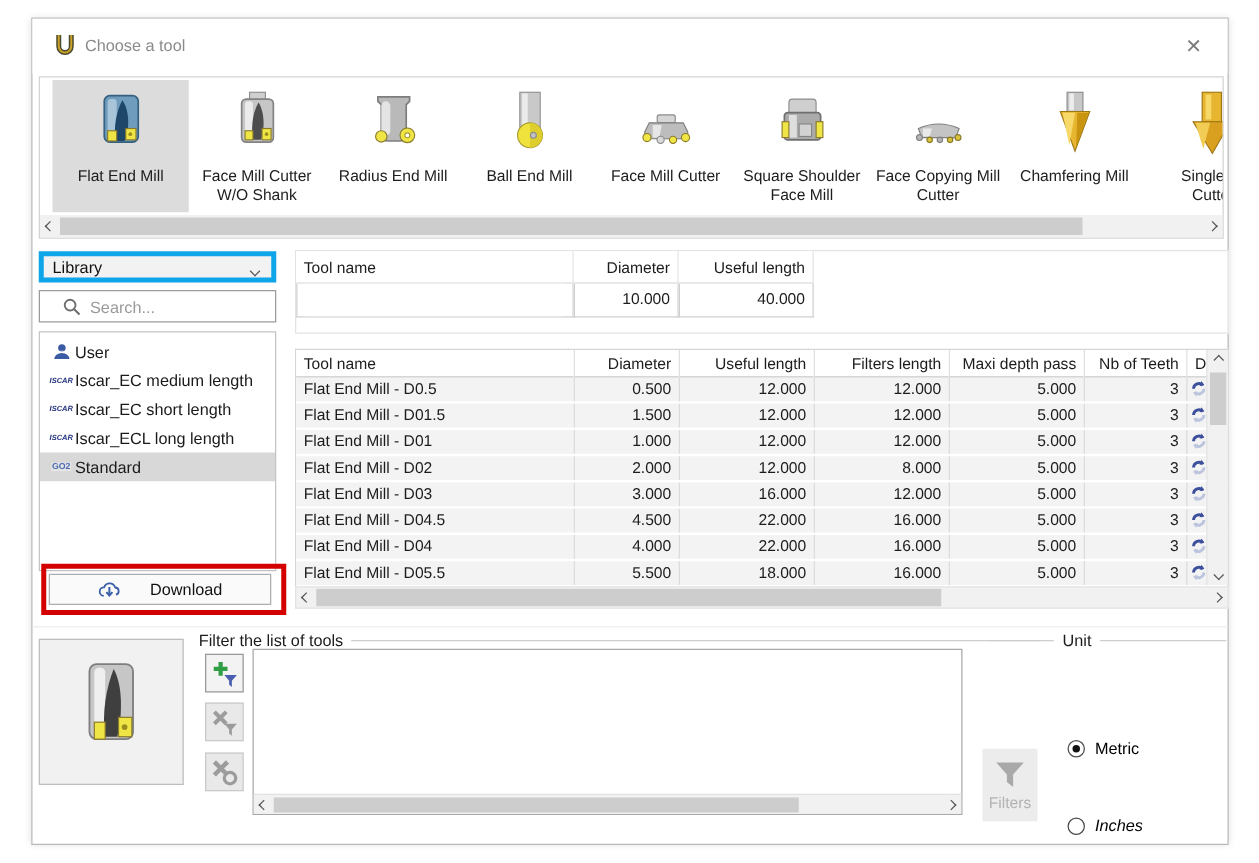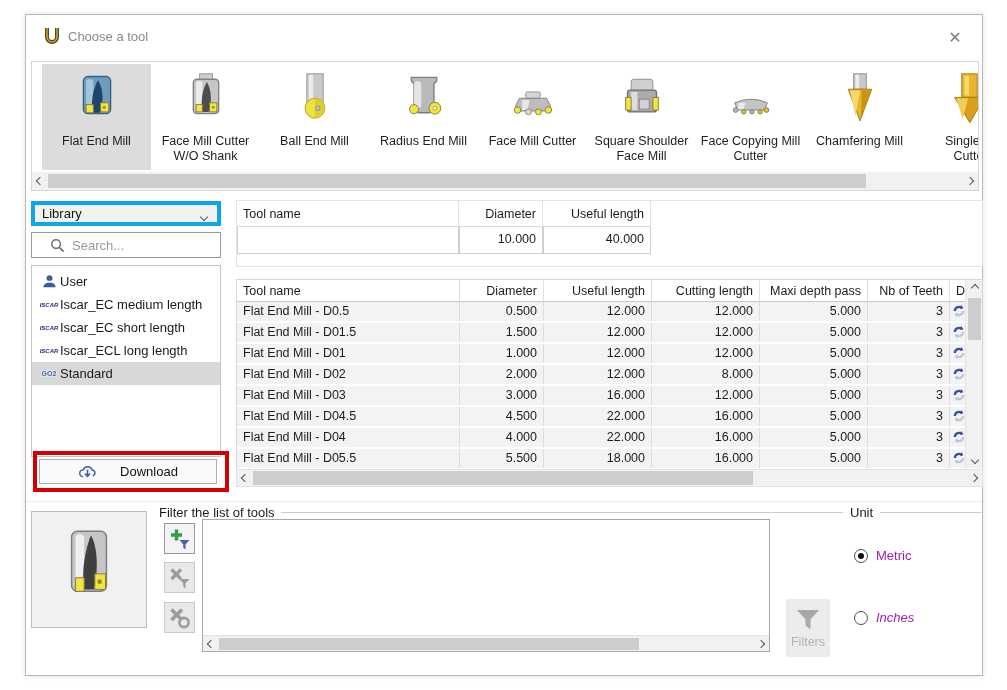--- a/index.html
+++ b/index.html
@@ -88,21 +88,21 @@
   .fbtn{position:absolute;left:138px;width:31px;height:31px;display:flex;align-items:center;justify-content:center;}
   .fbtn svg{width:22px;height:22px;}
   .fbtn.enabled{border:1px solid #989898;background:#f3f3f3;}
   .fbtn.disabled{border:1px solid #cacaca;background:#e9e9e9;}
   .flist{position:absolute;left:176px;top:504px;width:568px;height:133px;border:1px solid #a9a9a9;background:#fff;}
   .flist-scroll{position:absolute;left:0;bottom:0;right:0;height:16px;background:#f1f1f1;border-top:1px solid #e3e3e3;
                 display:flex;align-items:center;}
   .unit-head{position:absolute;left:765px;top:490px;width:190px;display:flex;align-items:center;}
   .unit-head .glabel{font-size:13px;color:#1c1c1c;margin:0 7px;}
   .unit-head .gline.l{flex:0 0 52px;}
-  .radio-row{position:absolute;left:828px;display:flex;align-items:center;font-size:13px;color:#a21caf;}
+  .radio-row{position:absolute;left:828px;display:flex;align-items:center;font-size:13px;color:#000000;margin-top:43px;}
   .radio{width:14px;height:14px;border:1.4px solid #4c4c4c;border-radius:50%;margin-right:8px;position:relative;background:#fff;}
   .radio.on::after{content:"";position:absolute;left:3px;top:3px;width:6px;height:6px;border-radius:50%;background:#111;}
   .filters-btn{position:absolute;left:760px;top:584px;width:44px;height:58px;background:#ececec;display:flex;flex-direction:column;
                align-items:center;justify-content:center;color:#b3b3b3;font-size:12.5px;}
   .filters-btn svg{width:26px;height:24px;margin-bottom:3px;}
 </style>
 </head>
 <body>
 
 <div class="canvas">
@@ -145,41 +145,41 @@
                 <rect x="36" y="34" width="8" height="10" fill="#efe545" stroke="#8a7a2a"></rect>
                 <circle cx="40" cy="39" r="1.6" fill="#9b8d20"></circle>
               </svg>
         </div>
         <div class="tlabel">Face Mill Cutter W/O Shank</div>
       </div>
 
       <div class="titem">
         <div class="ticon">
           <svg viewBox="0 0 64 64">
+                <path d="M18 6 h28 v4 l-3 3 v26 q0 6 -6 6 h-10 q-6 0 -6 -6 v-26 l-3 -3 z" fill="#b9b9b9" stroke="#7d7d7d" stroke-width="1.5"></path>
+                <rect x="21" y="10" width="8" height="30" rx="4" fill="#e4e4e4"></rect>
+                <circle cx="21" cy="41" r="5" fill="#efe545" stroke="#8a7a2a"></circle>
+                <circle cx="44" cy="40" r="6.5" fill="#efe545" stroke="#8a7a2a"></circle>
+                <circle cx="44" cy="40" r="2.2" fill="#fff" stroke="#a89a30"></circle>
+              </svg>
+        </div>
+        <div class="tlabel">Radius End Mill</div>
+      </div>
+
+      <div class="titem">
+        <div class="ticon">
+          <svg viewBox="0 0 64 64">
                 <rect x="23" y="2" width="18" height="32" fill="#c9c9c9" stroke="#909090"></rect>
                 <rect x="25" y="3" width="5" height="30" fill="#ebebeb"></rect>
                 <circle cx="32" cy="40" r="11" fill="#f0e23c" stroke="#a89a30"></circle>
                 <path d="M32 29 a11 11 0 0 1 0 22 z" fill="#ddce2e"></path>
                 <circle cx="35" cy="40" r="2.6" fill="#c2c2c2" stroke="#8d8d8d"></circle>
               </svg>
         </div>
         <div class="tlabel">Ball End Mill</div>
-      </div>
-
-      <div class="titem">
-        <div class="ticon">
-          <svg viewBox="0 0 64 64">
-                <path d="M18 6 h28 v4 l-3 3 v26 q0 6 -6 6 h-10 q-6 0 -6 -6 v-26 l-3 -3 z" fill="#b9b9b9" stroke="#7d7d7d" stroke-width="1.5"></path>
-                <rect x="21" y="10" width="8" height="30" rx="4" fill="#e4e4e4"></rect>
-                <circle cx="21" cy="41" r="5" fill="#efe545" stroke="#8a7a2a"></circle>
-                <circle cx="44" cy="40" r="6.5" fill="#efe545" stroke="#8a7a2a"></circle>
-                <circle cx="44" cy="40" r="2.2" fill="#fff" stroke="#a89a30"></circle>
-              </svg>
-        </div>
-        <div class="tlabel">Radius End Mill</div>
       </div>
 
       <div class="titem">
         <div class="ticon">
           <svg viewBox="0 0 64 64">
                 <rect x="24" y="22" width="16" height="7" rx="2" fill="#d6d6d6" stroke="#8b8b8b"></rect>
                 <path d="M17 29 h30 l4 8 v6 h-38 v-6 z" fill="#bdbdbd" stroke="#7d7d7d"></path>
                 <path d="M20 31 h8 l-2 11 h-6 z" fill="#e6e6e6"></path>
                 <circle cx="15" cy="42" r="3.6" fill="#efe545" stroke="#8a7a2a"></circle>
                 <circle cx="27" cy="44" r="3.2" fill="#d9d9d9" stroke="#8a8a8a"></circle>
@@ -326,21 +326,21 @@
       <div class="crit-c">10.000</div>
       <div class="crit-c">40.000</div>
     </div>
   </div>
 
   <div class="main-table">
     <div class="mt-grid">
       <div class="mt-h">Tool name</div>
       <div class="mt-h num">Diameter</div>
       <div class="mt-h num">Useful length</div>
-      <div class="mt-h num">Cutting length</div>
+      <div class="mt-h num">Filters length</div>
       <div class="mt-h num">Maxi depth pass</div>
       <div class="mt-h num">Nb of Teeth</div>
       <div class="mt-h">Di</div>
     </div>
     <div class="mt-rows">
 
       <div class="trow mt-grid">
         <div class="tc">Flat End Mill - D0.5</div>
         <div class="tc num">0.500</div>
         <div class="tc num">12.000</div>

